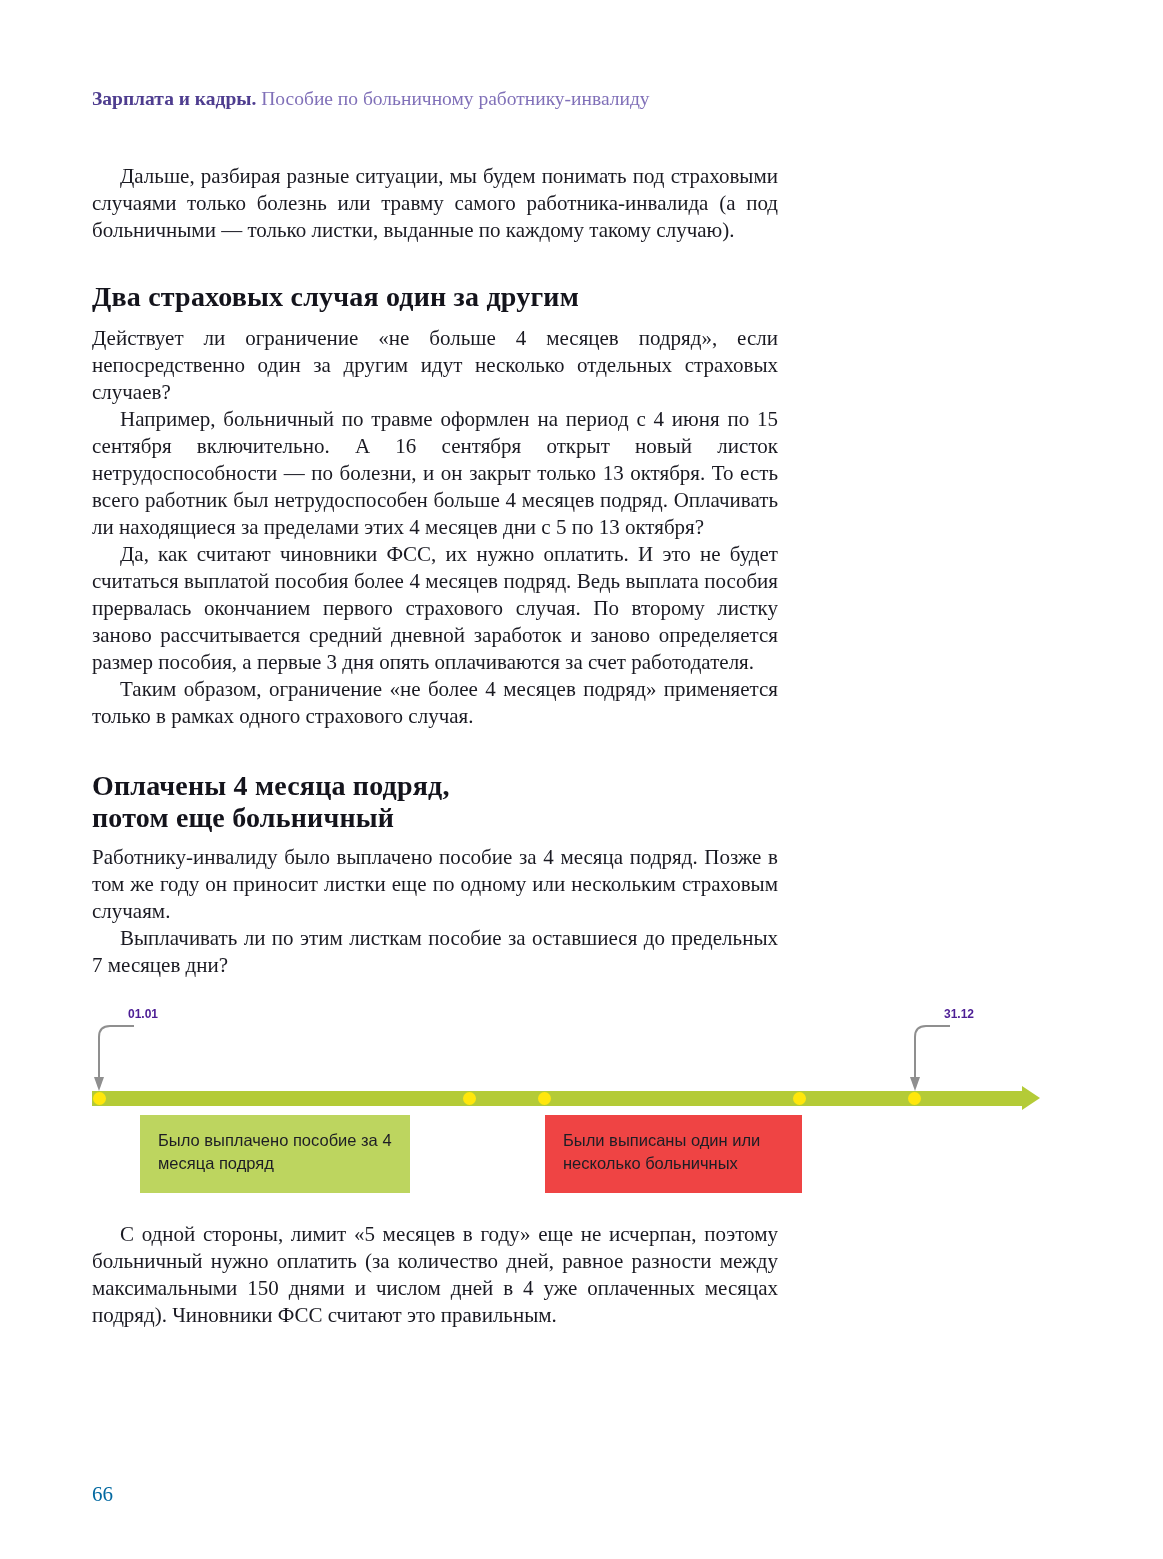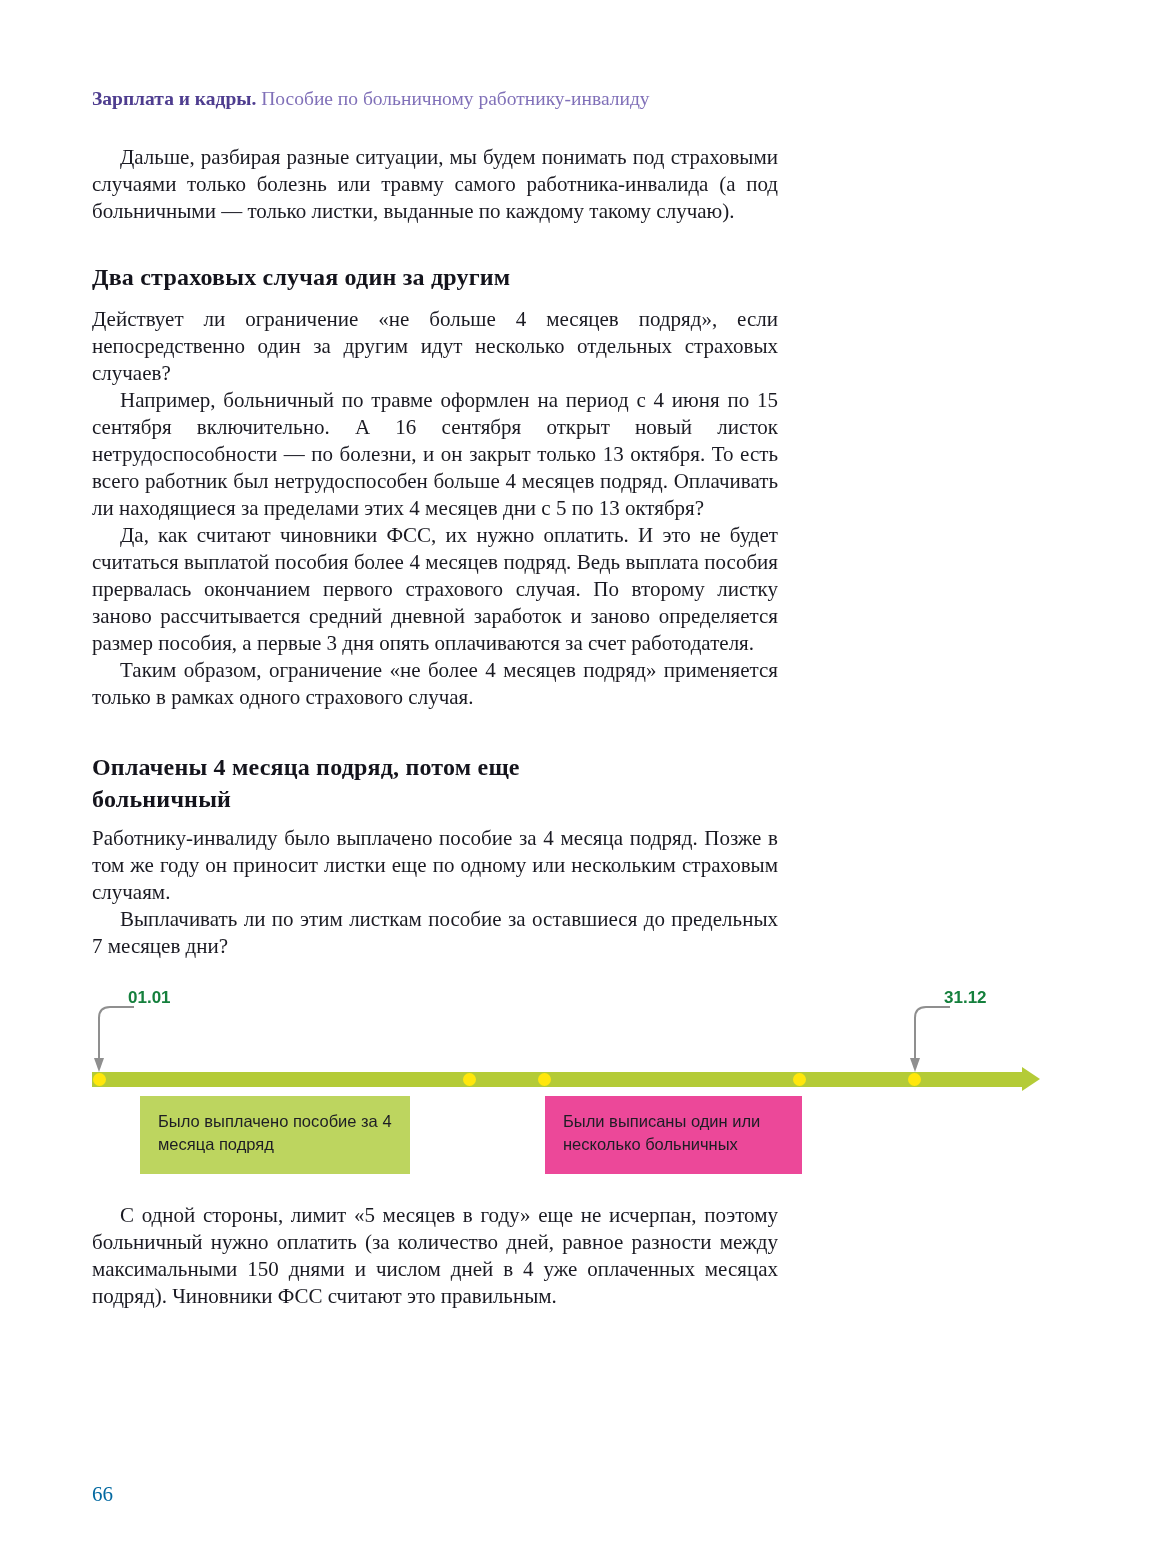--- a/index.html
+++ b/index.html
@@ -21,40 +21,40 @@
   }
   .brand { font-weight:bold; color:#4e3d8f;font-family:Liberation Serif, serif; }
   .subtitle { color:#8070b8; }
 
   p.body {
     font-size:21px; line-height:27px;
     text-align:justify;
     hyphens:auto; -webkit-hyphens:auto;
   }
   p.indent { text-indent:28px; }
-  p.intro { margin-top:32px; }
+  p.intro { margin-top:51px; }
   h2.section {
-    font-size:24px; line-height:31px;
+    font-size:28px; line-height:31px;
     font-weight:bold; color:#14141c;
     letter-spacing:0.2px;
   }
   h2.s1 { margin-top:37px; }
   p.first { margin-top:13px; }
   h2.s2 { margin-top:40px; max-width:440px; line-height:32px; }
   .sec2-first { margin-top:10px; }
 
   .timeline {
     position:relative;
     margin-top:28px;
     width:950px; height:188px;
   }
   .tl-label {
     position:absolute; top:0;
     font-family:"Liberation Sans","DejaVu Sans",sans-serif;
-    font-weight:bold; font-size:17px; color:#15803d;
+    font-weight:bold; font-size:12px; color:#4c1d95;
   }
   .tl-start { left:36px; }
   .tl-end   { left:852px; }
   .tl-arrow { position:absolute; width:42px; height:74px; z-index:3; }
   .a1 { left:2px;   top:14px; }
   .a2 { left:818px; top:14px; }
   .tl-bar {
     position:absolute; left:0; top:84px;
     width:930px; height:15px;
     background:#b4cb37; z-index:1;
@@ -134,21 +134,21 @@
 
     <div class="tl-dot d1" style="background: rgb(255, 231, 12);"></div>
     <div class="tl-dot d2" style="background: rgb(255, 231, 12);"></div>
     <div class="tl-dot d3" style="background: rgb(255, 231, 12);"></div>
     <div class="tl-dot d4" style="background: rgb(255, 231, 12);"></div>
     <div class="tl-dot d5" style="background: rgb(255, 231, 12);"></div>
 
     <div class="tl-seg seg1" style="background: rgb(189, 213, 95);">
       <span>Было выплачено пособие за 4 месяца подряд</span>
     </div>
-    <div class="tl-seg seg2" style="background: #ec4899;">
+    <div class="tl-seg seg2" style="background: #ef4444;">
       <span>Были выписаны один или несколько больничных</span>
     </div>
   </div>
 
   <p class="body indent conclusion">С одной стороны, лимит «5 месяцев в году» еще не исчерпан, поэтому больничный нужно оплатить (за количество дней, равное разности между максимальными 150 днями и числом дней в 4 уже оплаченных месяцах подряд). Чиновники ФСС считают это правильным.</p>
 
 </div>
 
 <div class="page-number">66</div>
 

